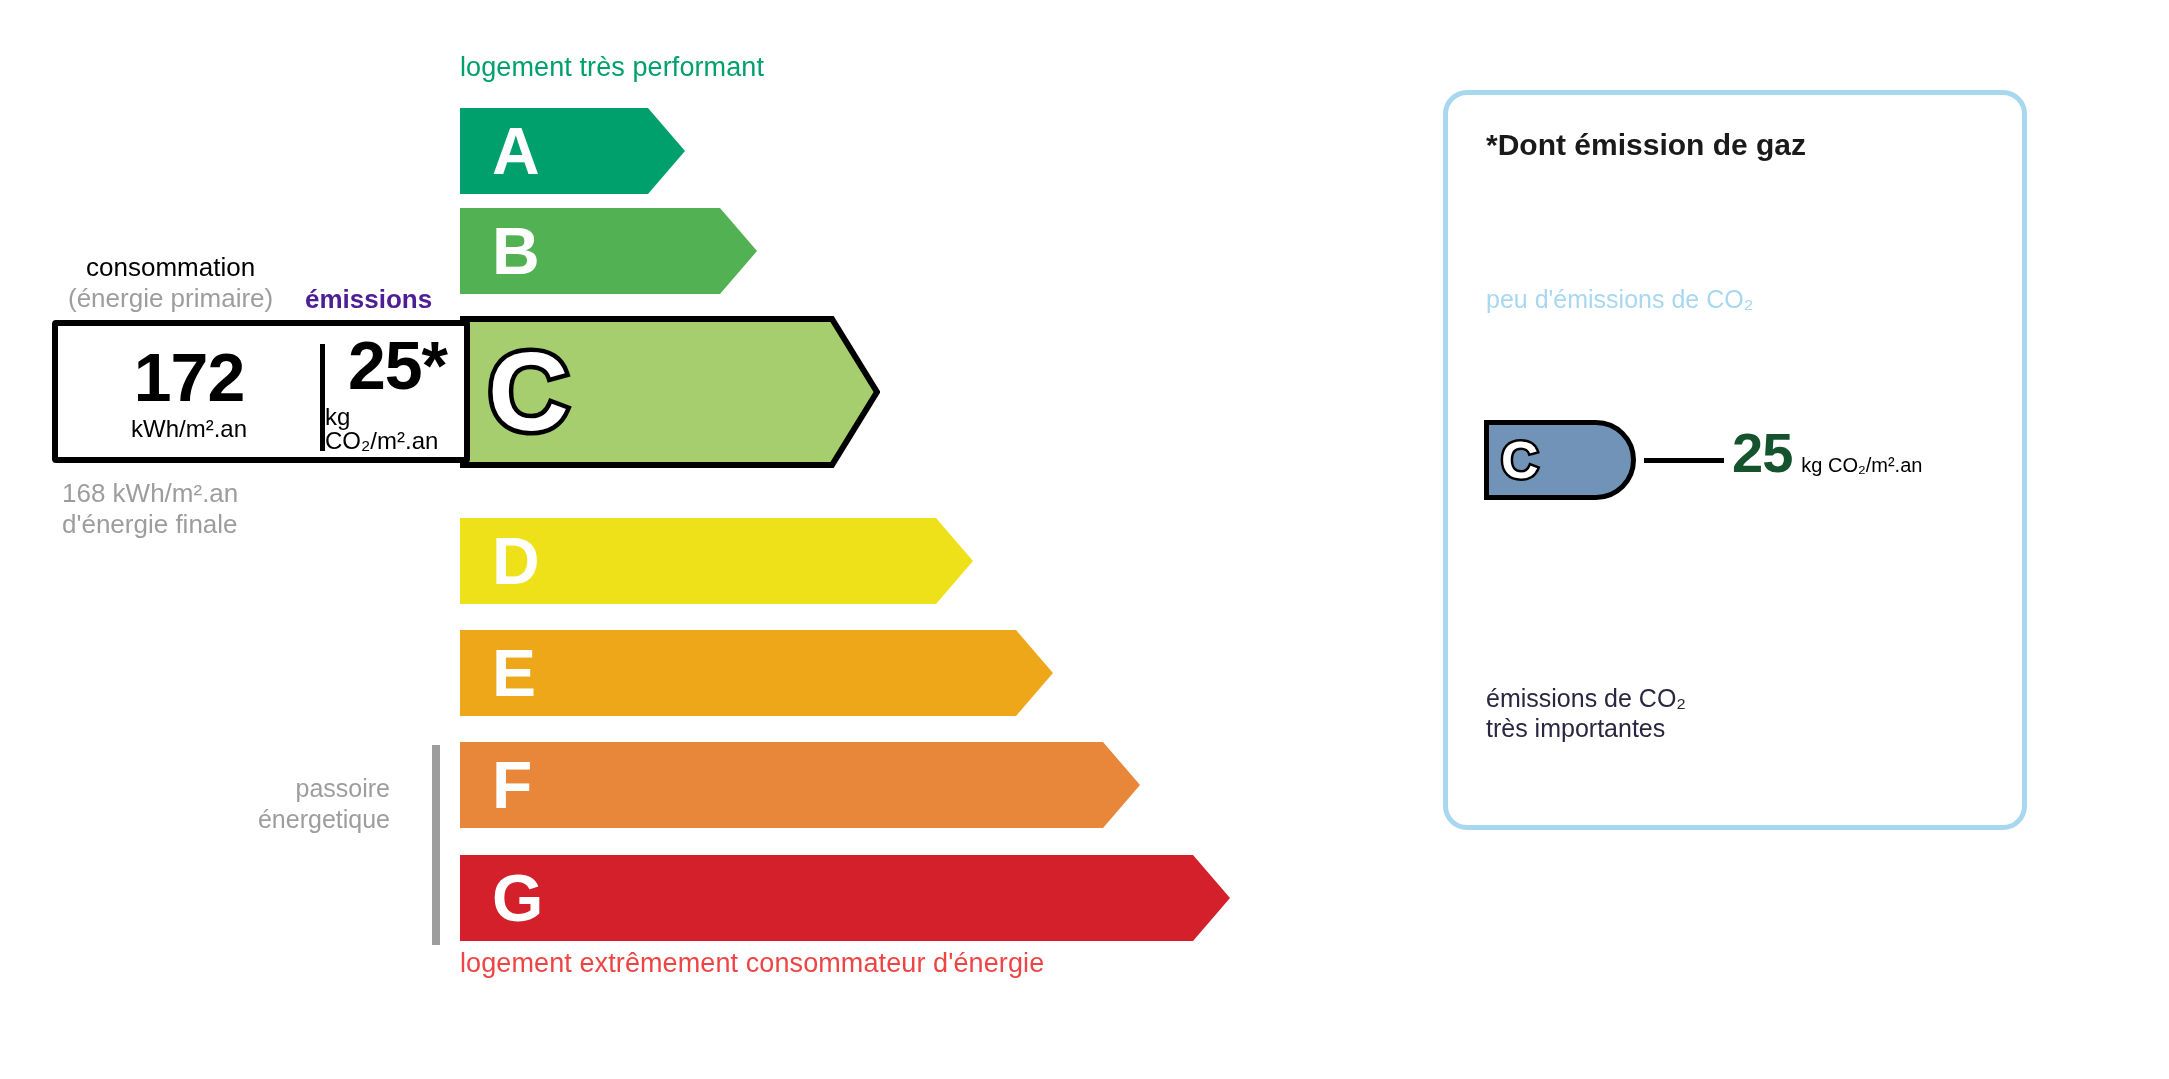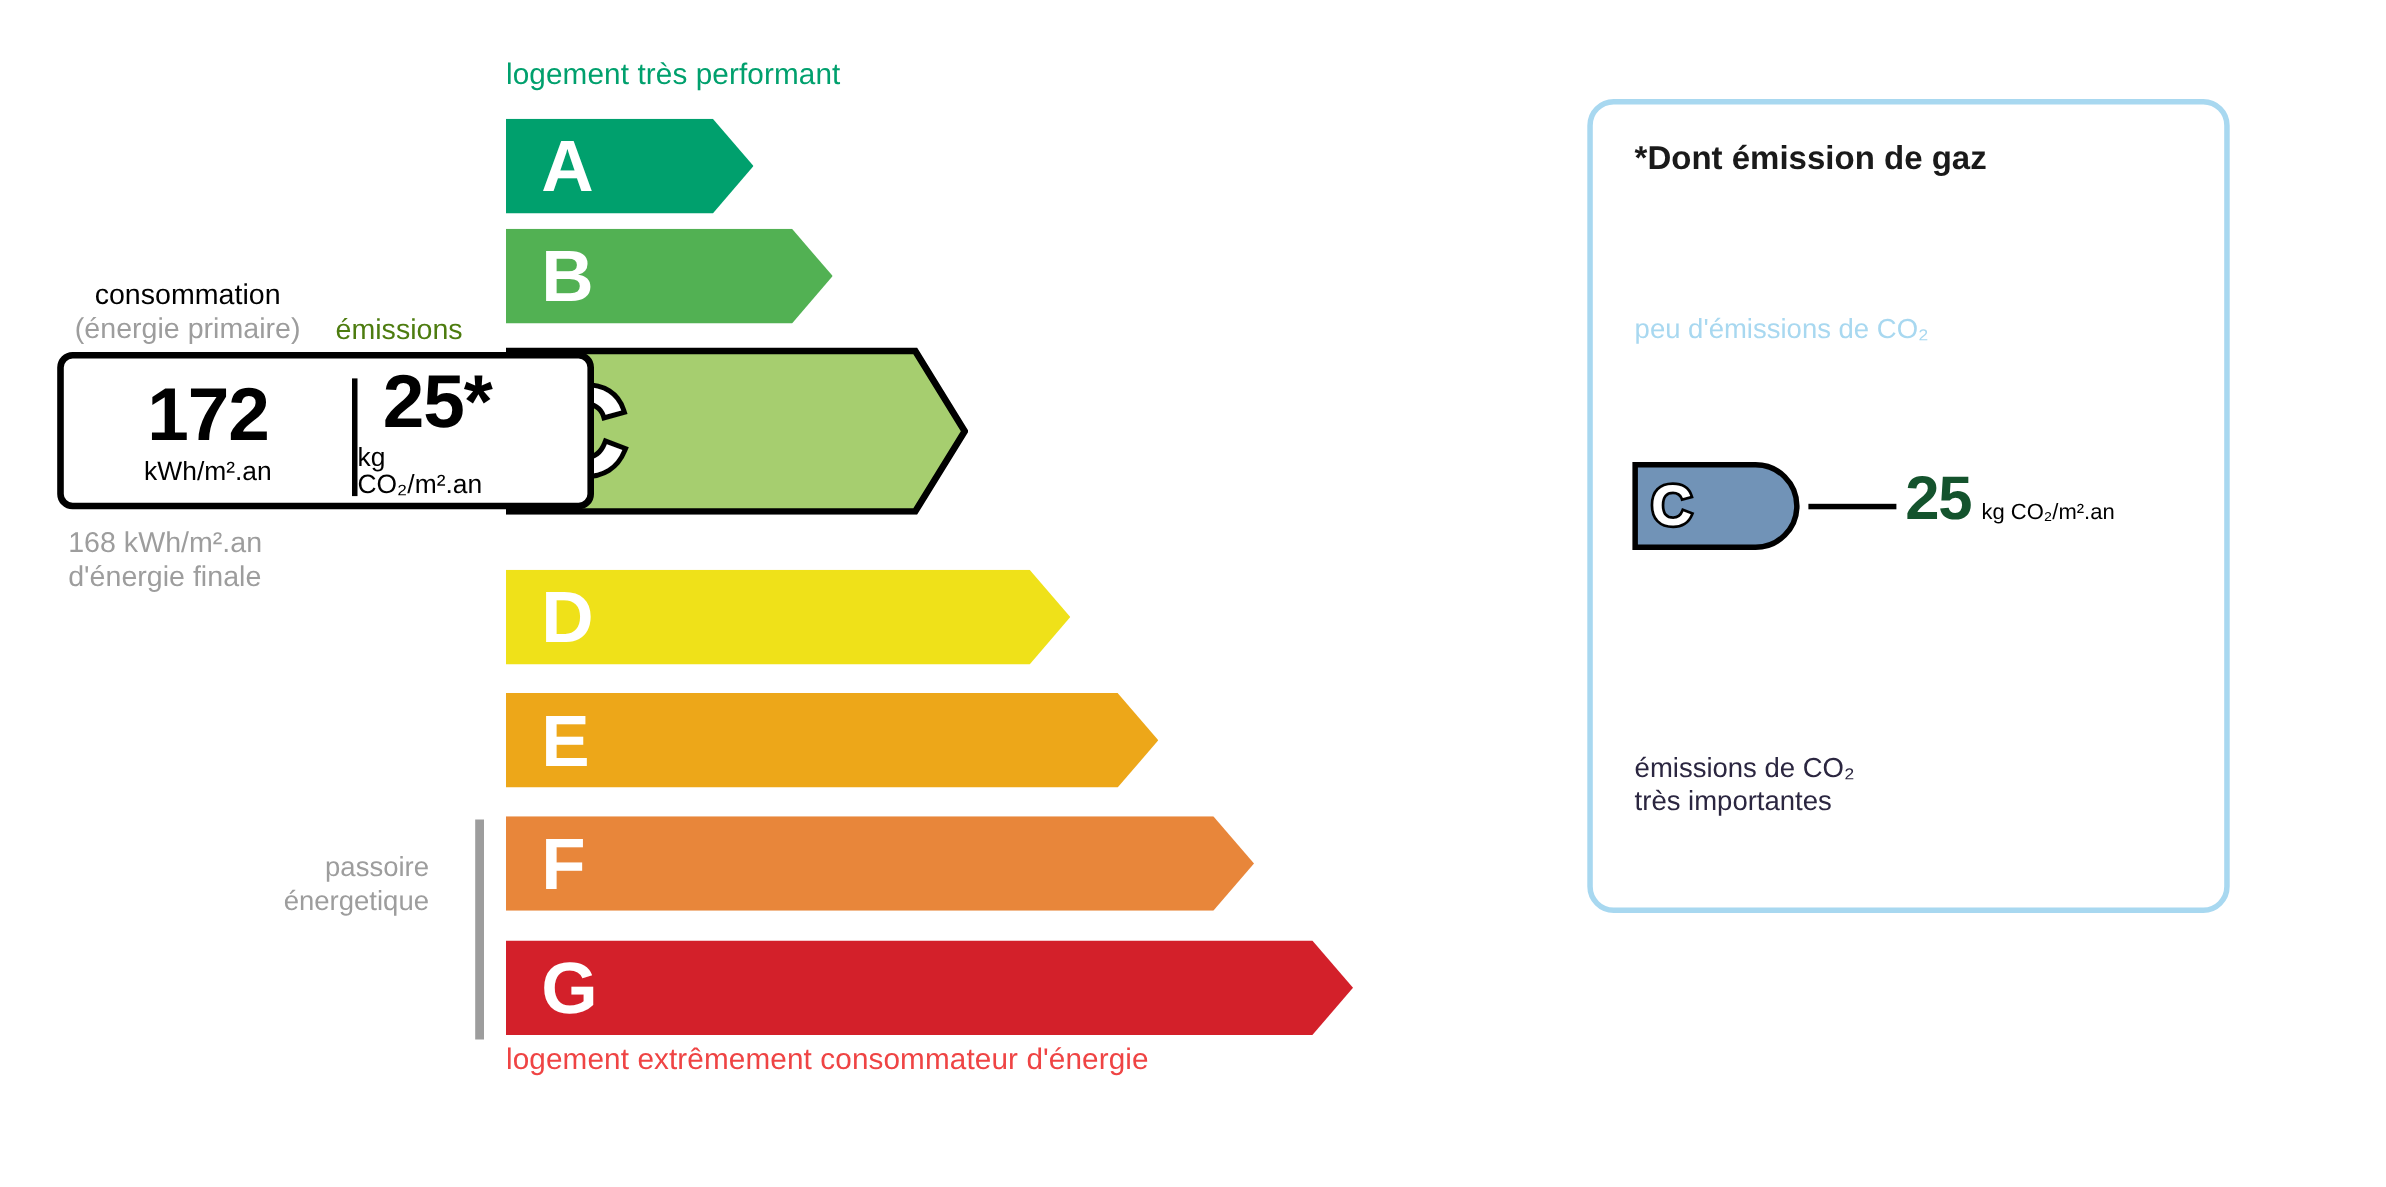--- a/index.html
+++ b/index.html
@@ -31,22 +31,22 @@
     position:absolute;left:0;top:0;height:100%;width:100%;
   }
   .arrow .letter{
     position:relative;z-index:3;color:#ffffff;font-weight:bold;
     font-size:66px;line-height:1;margin-left:32px;
     font-family:"Liberation Sans","DejaVu Sans",sans-serif;
   }
 
   
   #value-box{
-    position:absolute;left:52px;top:320px;width:488px;height:143px;
-    border:6px solid #000;border-radius:14px;background:#fff;
+    position:absolute;left:52px;top:320px;width:418px;height:143px;
+    border:6px solid #000;border-radius:4px;background:#fff;
     box-sizing:border-box;z-index:5;
   }
   #value-box .divider{
     position:absolute;left:262px;top:18px;width:5px;height:107px;background:#000;
   }
   .vcell{position:absolute;top:0;height:100%;display:flex;flex-direction:column;
          align-items:center;justify-content:center;}
   .vcell .num{font-size:68px;font-weight:bold;color:#000;line-height:1;letter-spacing:-1px;}
   .vcell .unit{font-size:24px;color:#000;margin-top:6px;line-height:1;}
   #cell-conso{left:0;width:262px;}
@@ -61,21 +61,21 @@
     position:absolute;left:200px;top:758px;width:190px;
     text-align:right;font-size:25px;color:#9d9d9d;line-height:1.25;margin-top:15px;
   }
   #passoire-bar{
     position:absolute;left:432px;top:745px;width:8px;height:200px;background:#9d9d9d;
   }
 
   .hdr{position:absolute;font-size:26px;line-height:1.2;white-space:nowrap;}
   #hdr-conso{left:68px;top:252px;color:#000;text-align:center;}
   #hdr-conso .sub{color:#9d9d9d;display:block;text-align:right;}
-  #hdr-emis{left:305px;top:284px;color:#4d7c0f;}
+  #hdr-emis{left:305px;top:284px;color:#4c1d95;font-weight:bold;}
 
   
   #ges-panel{
     position:absolute;left:1443px;top:90px;width:584px;height:740px;
     border:5px solid #a8d8f0;border-radius:24px;background:#fff;box-sizing:border-box;
   }
   #ges-title{
     position:absolute;left:38px;top:32px;
     font-size:30px;font-weight:bold;color:#1a1a1a;line-height:1.18;white-space:nowrap;
   }

